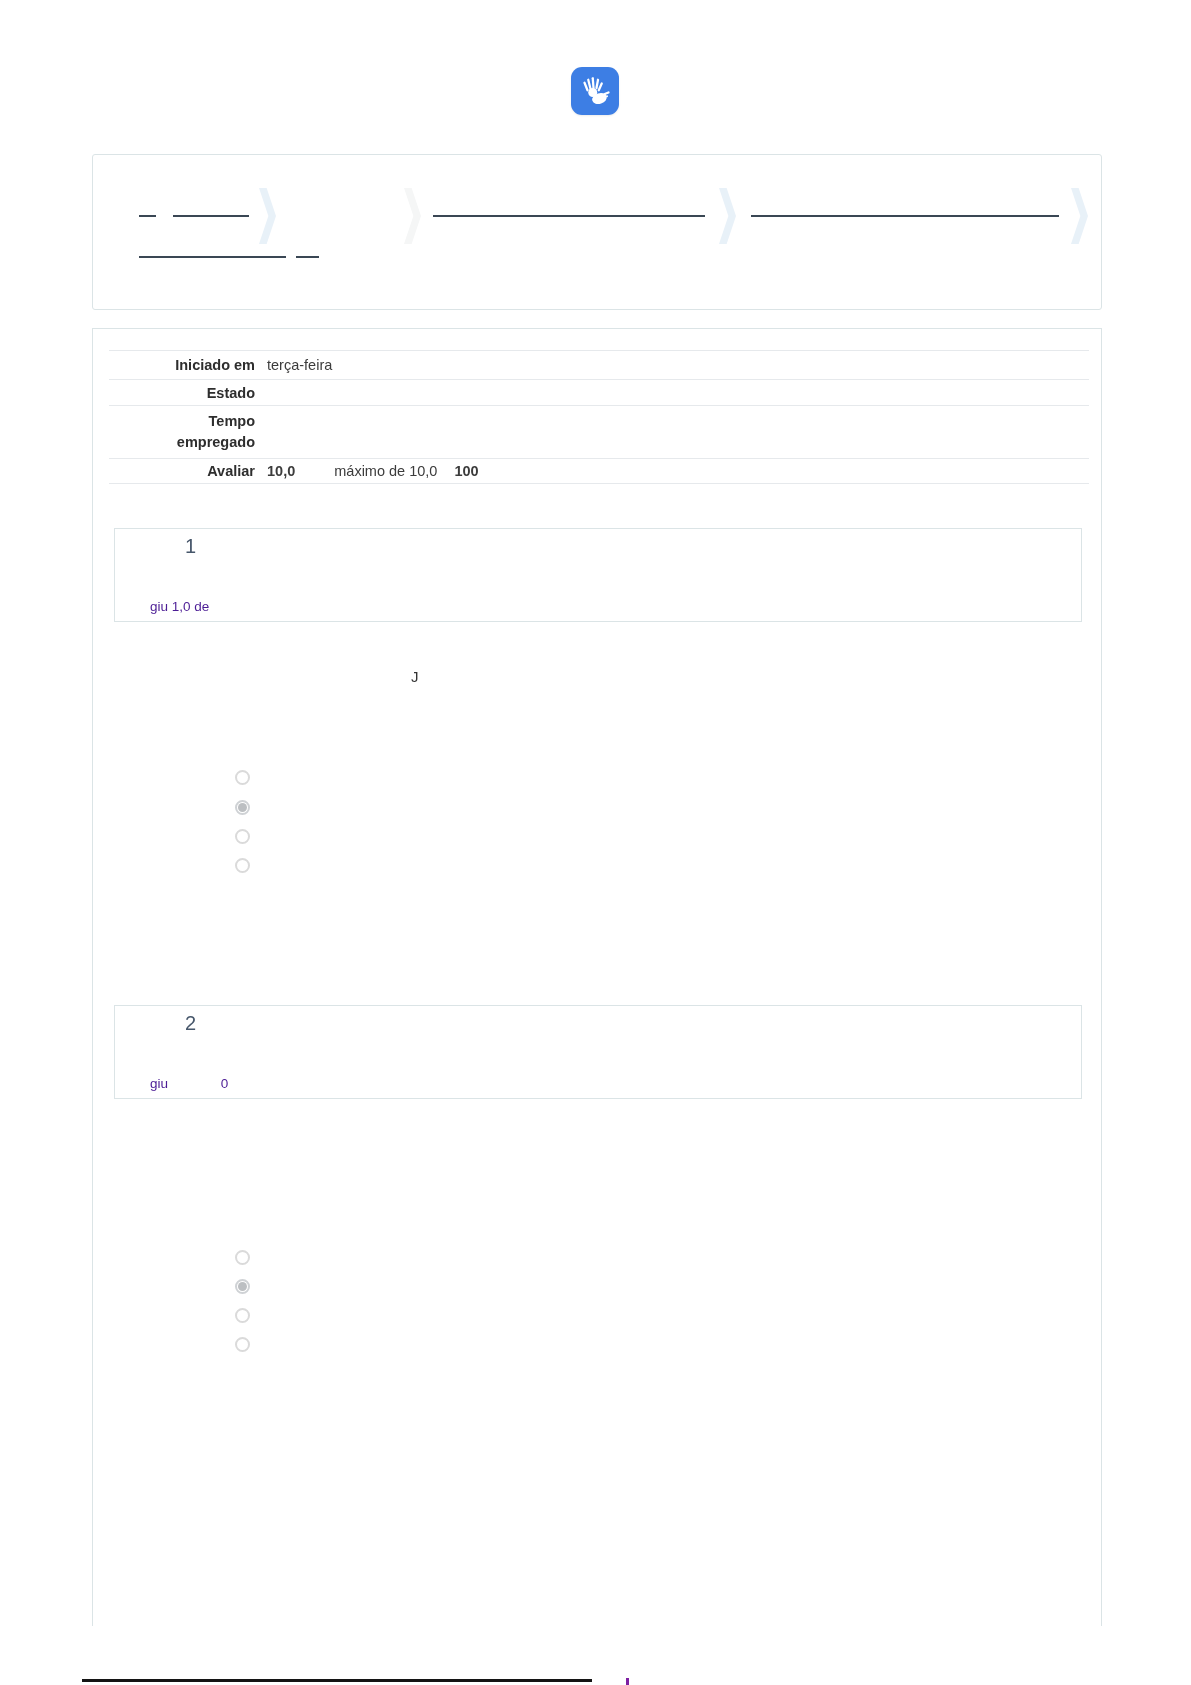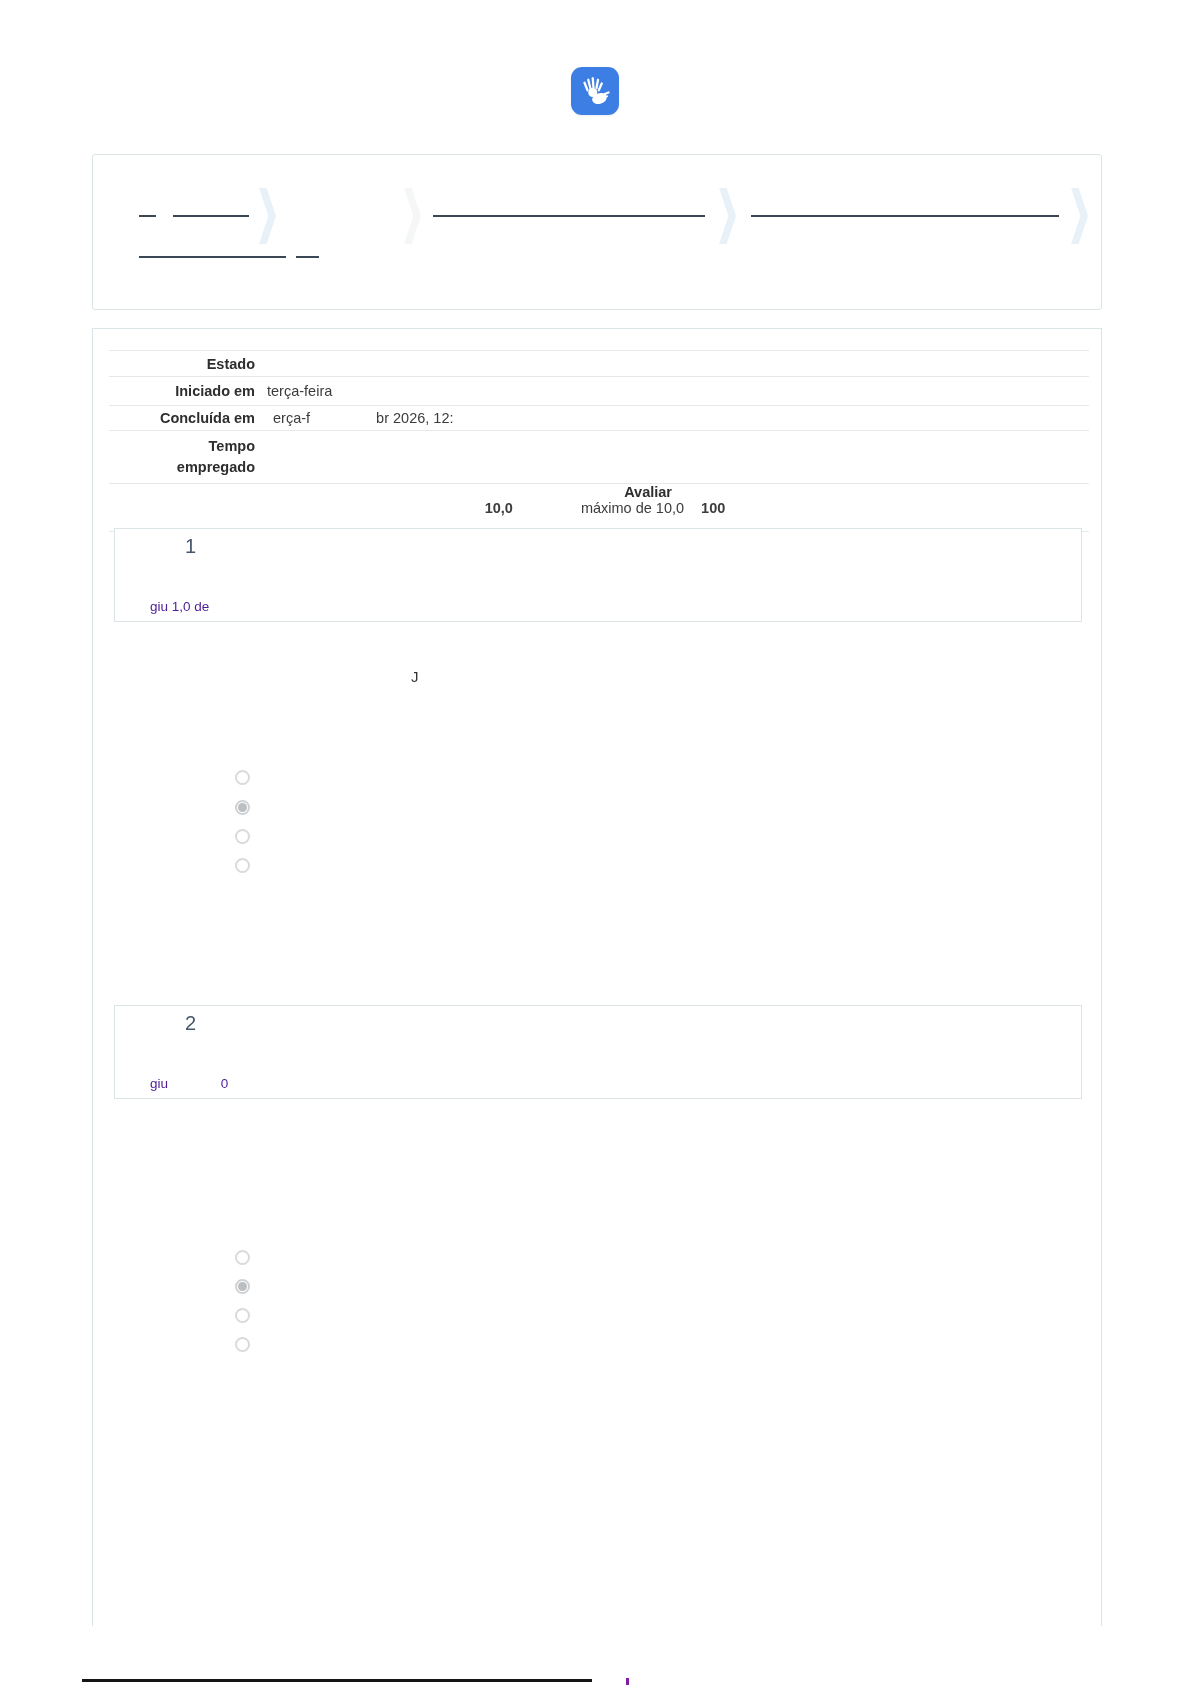--- a/index.html
+++ b/index.html
@@ -26,21 +26,21 @@
 
   
   .summary{position:absolute;left:16px;top:21px;width:980px;font-size:14.5px;}
   .srow{display:flex;align-items:center;border-top:1px solid #e6e9ec;box-sizing:border-box;}
   .srow:last-child{border-bottom:1px solid #e6e9ec;}
   .slabel{width:146px;text-align:right;font-weight:700;color:#2e2e2e;flex:none;}
   .slabel.narrow{width:95px;margin-left:51px;line-height:1.45;text-align:right;}
   .svalue{margin-left:12px;color:#3c3c3c;display:flex;align-items:baseline;}
   .bold{font-weight:700;}
   .gap66{margin-left:66px;}
-  .gap56{margin-left:68px;}
+  .gap56{margin-left:39px;}
   .gap17{margin-left:17px;}
   .pad6{margin-left:6px;}
 
   
   .qbox{position:absolute;left:21px;width:968px;height:94px;border:1px solid #dbe4e6;
         background:#fff;box-sizing:border-box;}
   .qnum{position:absolute;left:70px;top:6px;font-size:20px;color:#47576b;font-weight:500;}
   .qgrade{position:absolute;left:35px;top:70px;font-size:13.5px;color:#4c1d95;}
   .qgrade .gv{margin-left:49px;}
 
@@ -86,46 +86,39 @@
     <div class="chev" style="left:626px;top:33px;"></div>
     <a class="crumb-link" style="left:658px;top:60px;width:308px;"></a>
     <div class="chev" style="left:978px;top:33px;"></div>
     <a class="crumb-link" style="left:46px;top:101px;width:147px;"></a>
     <a class="crumb-link" style="left:203px;top:101px;width:23px;"></a>
   </nav>
 
   <section class="main-box">
 
     <div class="summary">
-      <div class="srow" style="height:26px;">
-        <div class="slabel">Estado</div>
-        <div class="svalue">
-            <span></span>
-          </div>
-      </div>
       <div class="srow" style="height:29px;">
         <div class="slabel">Iniciado em</div>
         <div class="svalue">
             <span>terça-feira</span>
           </div>
       </div>
-      <div class="srow" style="height:25px;">
-        <div class="slabel">Concluída em</div>
+      <div class="srow" style="height:26px;">
+        <div class="slabel">Estado</div>
         <div class="svalue">
-          <span class="pad6">erça-f</span>
-          <span class="gap66">br 2026, 12:</span>
-        </div>
+            <span></span>
+          </div>
       </div>
       <div class="srow" style="height:53px;">
         <div class="slabel narrow">Tempo empregado</div>
         <div class="svalue">
             <span></span>
           </div>
       </div>
-      <div class="srow" style="height:49px;flex-direction:column;">
+      <div class="srow" style="height:26px;">
         <div class="slabel">Avaliar</div>
         <div class="svalue">
           <span class="bold">10,0</span>
           <span class="gap56">máximo de 10,0</span>
           <span class="bold gap17">100</span>
         </div>
       </div>
     </div>
 
     <div class="qbox" style="top:199px;">

